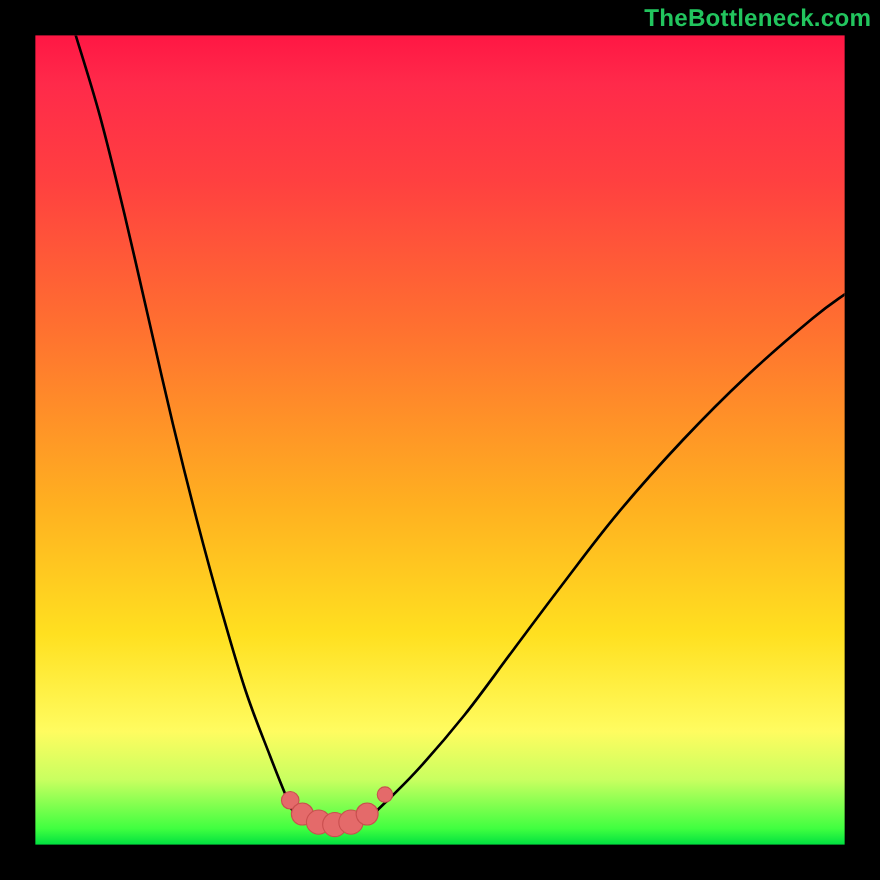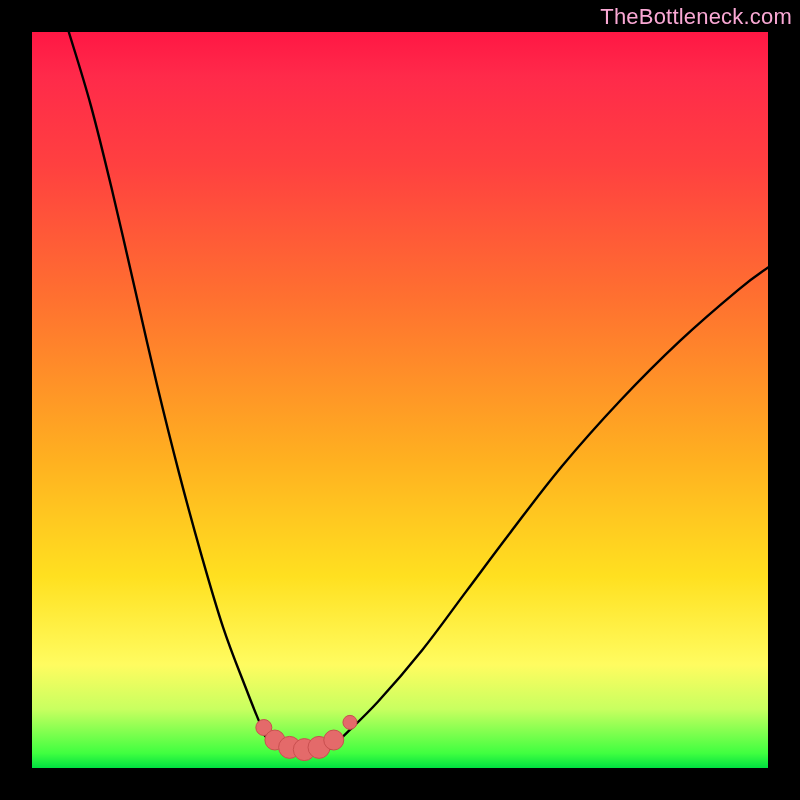--- a/index.html
+++ b/index.html
@@ -48,23 +48,23 @@
   .curve-svg {
     position: absolute;
     inset: 0;
     width: 736px;
     height: 736px;
   }
   .watermark {
     position: absolute;
     top: 4px;
     right: 8px;
-    color: #f9a8d4;
+    color: #22c55e;
     font-size: 22px;
-    font-weight: 400;
+    font-weight: 700;
     letter-spacing: 0.2px;
     user-select: none;
   }
 </style>
 </head>
 <body>
 
 <div class="frame">
   <div class="watermark">TheBottleneck.com</div>
 

